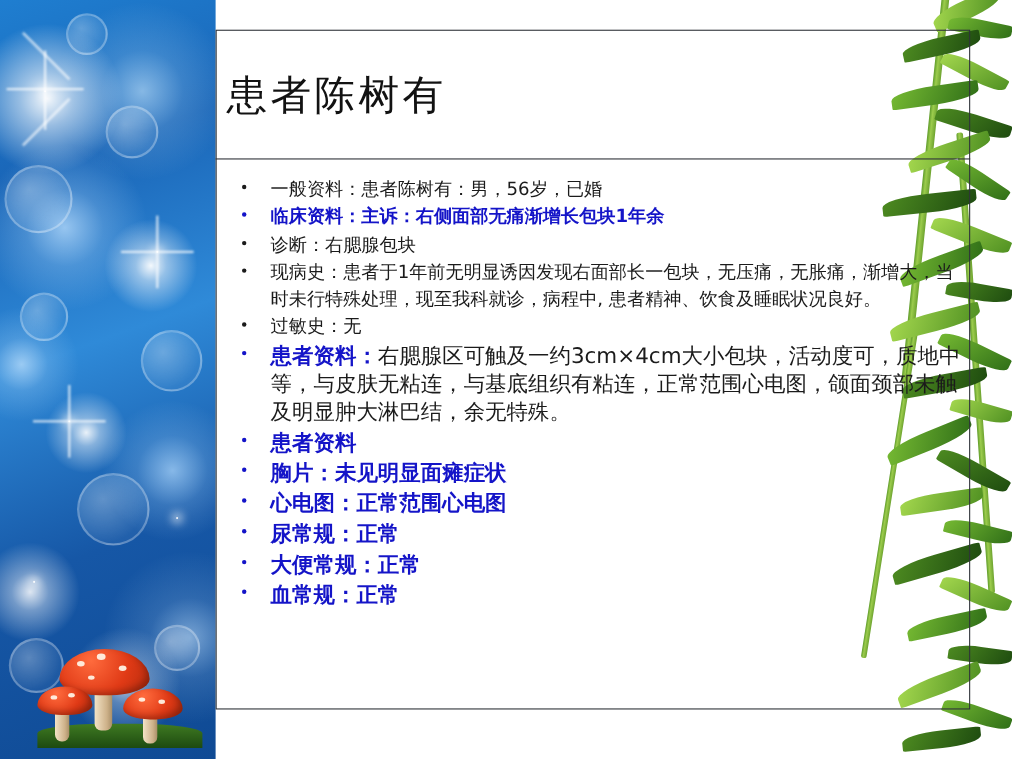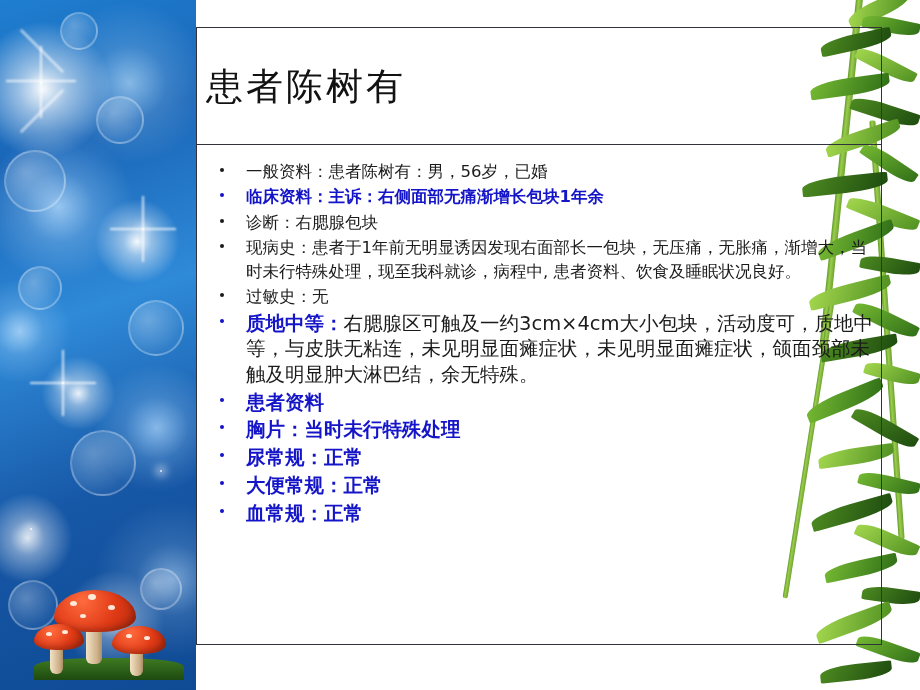--- a/index.html
+++ b/index.html
@@ -278,44 +278,48 @@
       <span class="bullet-text"><span class="lead">临床资料：</span><span>主诉：右侧面部无痛渐增长包块1年余</span></span>
     </div>
 
     <div class="bullet-row">
       <span class="dot"></span>
       <span class="bullet-text">诊断：右腮腺包块</span>
     </div>
 
     <div class="bullet-row">
       <span class="dot"></span>
-      <span class="bullet-text">现病史：患者于1年前无明显诱因发现右面部长一包块，无压痛，无胀痛，渐增大，当时未行特殊处理，现至我科就诊，病程中, 患者资料、饮食及睡眠状况良好。</span>
+      <span class="bullet-text">现病史：患者于1年前无明显诱因发现右面部长一包块，无压痛，无胀痛，渐增大，当时未行特殊处理，现至我科就诊，病程中, 患者精神、饮食及睡眠状况良好。</span>
     </div>
 
 
     <div class="bullet-row">
       <span class="dot"></span>
       <span class="bullet-text">过敏史：无</span>
     </div>
 
     <div class="bullet-row big mixed blue">
       <span class="dot"></span>
-      <span class="bullet-text"><span class="lead">质地中等：</span><span>右腮腺区可触及一约3cm×4cm大小包块，活动度可，质地中等，与皮肤无粘连，未见明显面瘫症状，未见明显面瘫症状，颌面颈部未触及明显肿大淋巴结，余无特殊。</span></span>
+      <span class="bullet-text"><span class="lead">患者资料：</span><span>右腮腺区可触及一约3cm×4cm大小包块，活动度可，质地中等，与皮肤无粘连，与基底组织有粘连，正常范围心电图，颌面颈部未触及明显肿大淋巴结，余无特殊。</span></span>
     </div>
 
     <div class="bullet-row blue big">
       <span class="dot"></span>
       <span class="bullet-text">患者资料</span>
     </div>
 
     <div class="bullet-row blue big">
       <span class="dot"></span>
-      <span class="bullet-text">胸片：当时未行特殊处理</span>
-    </div>
-
+      <span class="bullet-text">胸片：未见明显面瘫症状</span>
+    </div>
+
+    <div class="bullet-row blue big">
+      <span class="dot"></span>
+      <span class="bullet-text">心电图：正常范围心电图</span>
+    </div>
 
     <div class="bullet-row blue big">
       <span class="dot"></span>
       <span class="bullet-text">尿常规：正常</span>
     </div>
 
     <div class="bullet-row blue big">
       <span class="dot"></span>
       <span class="bullet-text">大便常规：正常</span>
     </div>

